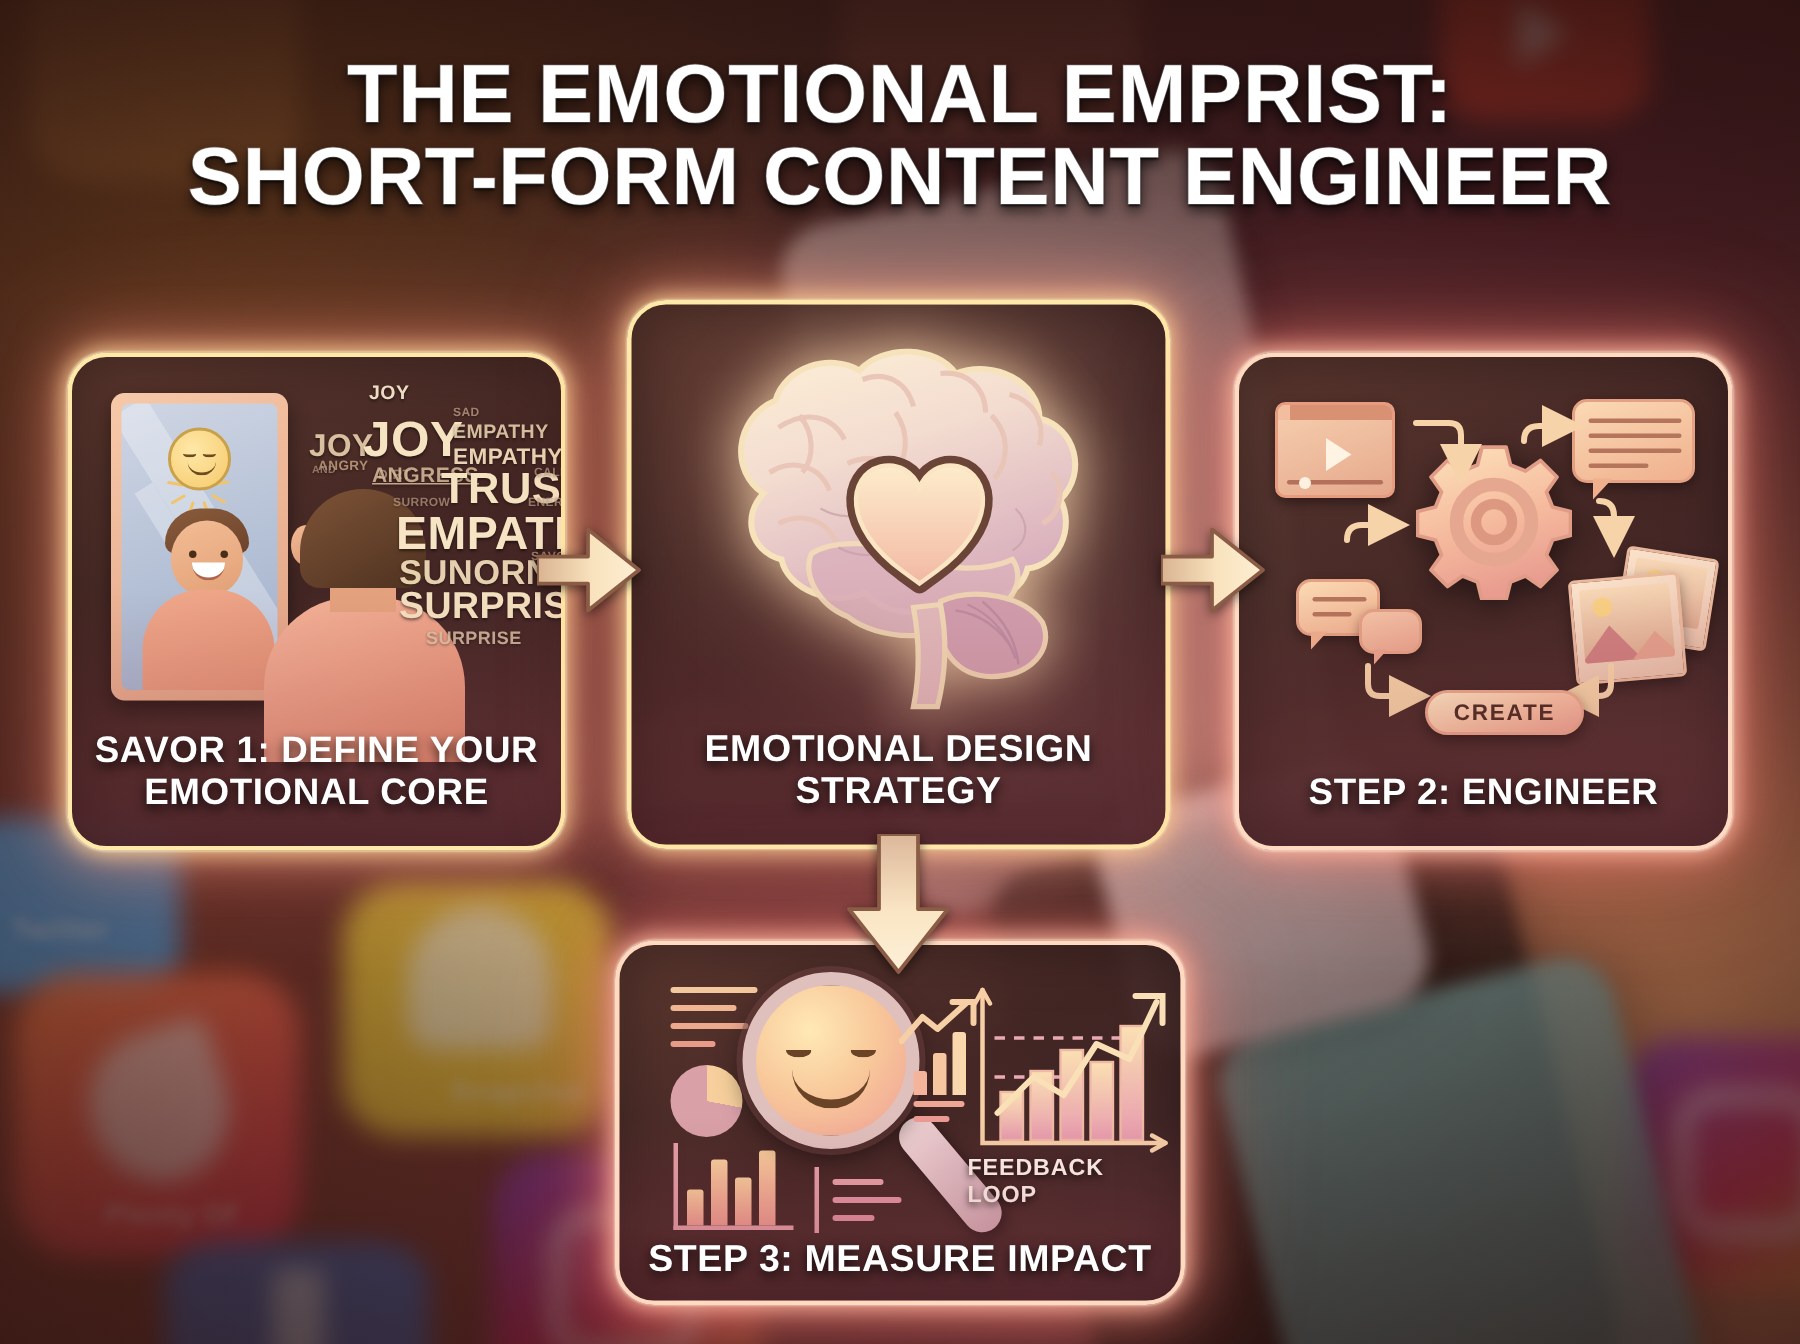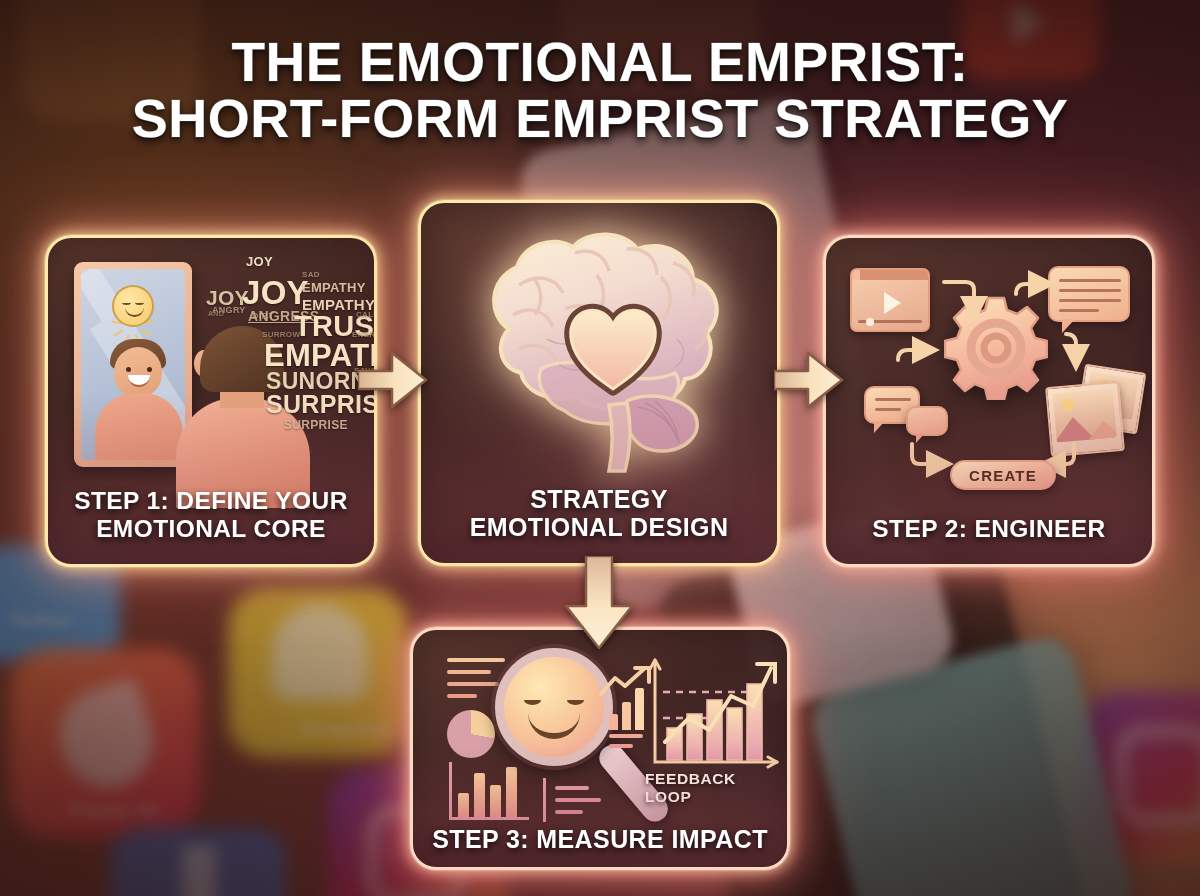--- a/index.html
+++ b/index.html
@@ -240,21 +240,21 @@
   <div class="phone" style="left:560px;top:120px;width:300px;height:470px;background:linear-gradient(160deg,#d9c5c0,#b79a98);opacity:.55;transform:rotate(-12deg);"></div>
   <div class="phone" style="left:700px;top:540px;width:340px;height:420px;background:linear-gradient(160deg,#2a1b1a,#16100f);opacity:.8;transform:rotate(-14deg);"></div>
   <div class="phone" style="left:838px;top:660px;width:270px;height:300px;background:linear-gradient(160deg,#7fb0ad,#5d8f92);opacity:.75;transform:rotate(-14deg);"></div>
   <div class="phone" style="left:742px;top:520px;width:200px;height:170px;background:linear-gradient(160deg,#efe3e3,#d8c4c6);opacity:.7;transform:rotate(-14deg);"></div>
 
   <div class="vig"></div>
 </div>
 
 <h1 id="title">
   <span>THE EMOTIONAL EMPRIST:</span>
-  <span class="l2">SHORT-FORM EMPRIST STRATEGY</span>
+  <span class="l2">SHORT-FORM CONTENT ENGINEER</span>
 </h1>
 
 <svg class="arrow" style="left:358px;top:345px;" width="72" height="70" viewBox="0 0 72 70">
   <defs>
     <linearGradient id="ag1" x1="0" y1="0" x2="1" y2="0">
       <stop offset="0" stop-color="#d9b391"></stop>
         <stop offset="55%" stop-color="#f9e3be"></stop>
         <stop offset="100%" stop-color="#fdeed3"></stop>
     </linearGradient>
   </defs>
@@ -335,21 +335,21 @@
         <span style="left: 146px; top: 78px; font-size: 8px; color: rgb(189, 160, 133); opacity: 0.7;">ENERGY</span>
         <span style="left: 58px; top: 86px; font-size: 31px; color: rgb(246, 228, 196); opacity: 1;">EMPATHY</span>
         <span style="left: 60px; top: 116px; font-size: 23px; color: rgb(238, 217, 182); opacity: 0.95;">SUNORNE</span>
         <span style="left: 148px; top: 114px; font-size: 8px; color: rgb(194, 164, 136); opacity: 0.72;">SAVOR</span>
         <span style="left: 152px; top: 126px; font-size: 7px; color: rgb(184, 154, 128); opacity: 0.65;">JOY</span>
         <span style="left: 60px; top: 138px; font-size: 25px; color: rgb(243, 224, 191); opacity: 1;">SURPRISE</span>
         <span style="left: 78px; top: 166px; font-size: 12px; color: rgb(220, 195, 164); opacity: 0.85;">SURPRISE</span>
       </div>
   </div>
   <div class="caption">
-    <div>STEP 1: DEFINE YOUR</div>
+    <div>SAVOR 1: DEFINE YOUR</div>
     <div>EMOTIONAL CORE</div>
   </div>
 </div>
 
 <div class="card" id="cardC">
   <div class="art" style="height:285px;">
     <div class="brain-wrap">
       <svg width="306" height="262" viewBox="0 0 306 262">
         <defs>
           <linearGradient id="bg1" x1="0" y1="0" x2="0.4" y2="1">
@@ -400,22 +400,22 @@
         </g>
 
         <path d="M153 162 C112 132 116 98 138 92 C150 89 160 96 164 106
                  C168 96 178 89 190 92 C212 98 216 132 175 162 L164 170 Z" fill="none" stroke="#6b4438" stroke-width="13" stroke-linejoin="round"></path>
         <path d="M153 162 C112 132 116 98 138 92 C150 89 160 96 164 106
                  C168 96 178 89 190 92 C212 98 216 132 175 162 L164 170 Z" fill="url(#hg1)" stroke="#fbe6c4" stroke-width="3"></path>
       </svg>
     </div>
   </div>
   <div class="caption">
+    <div>EMOTIONAL DESIGN</div>
     <div>STRATEGY</div>
-    <div>EMOTIONAL DESIGN</div>
   </div>
 </div>
 
 <div class="card pinkglow" id="card2">
   <div class="art" style="height:270px;">
 
     <div class="vidbox">
       <span class="strip"></span>
       <span class="play"></span>
       <span class="bar"></span>

